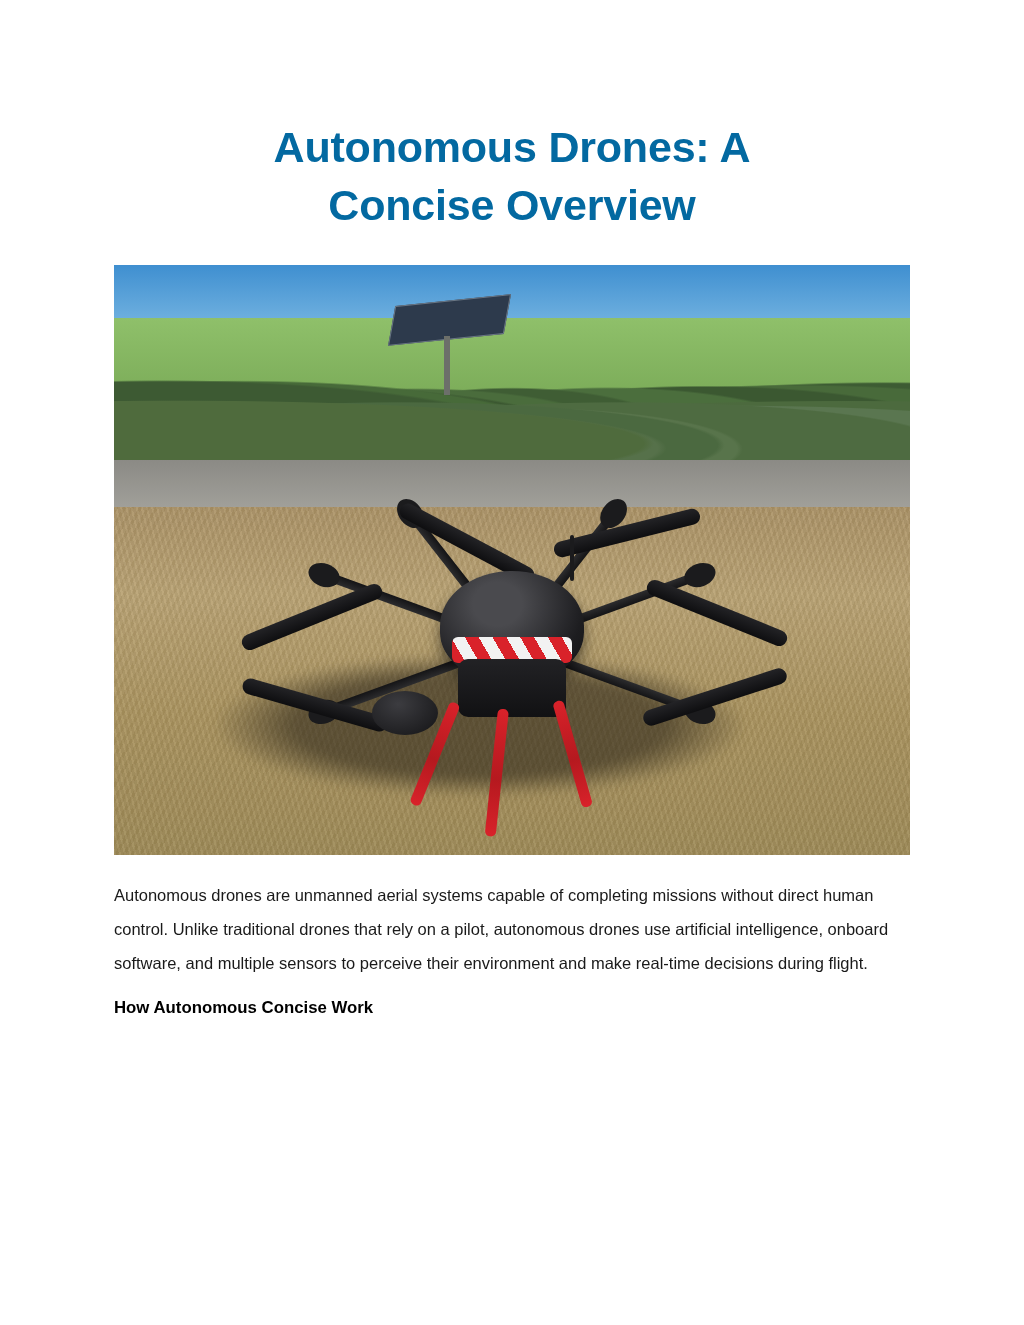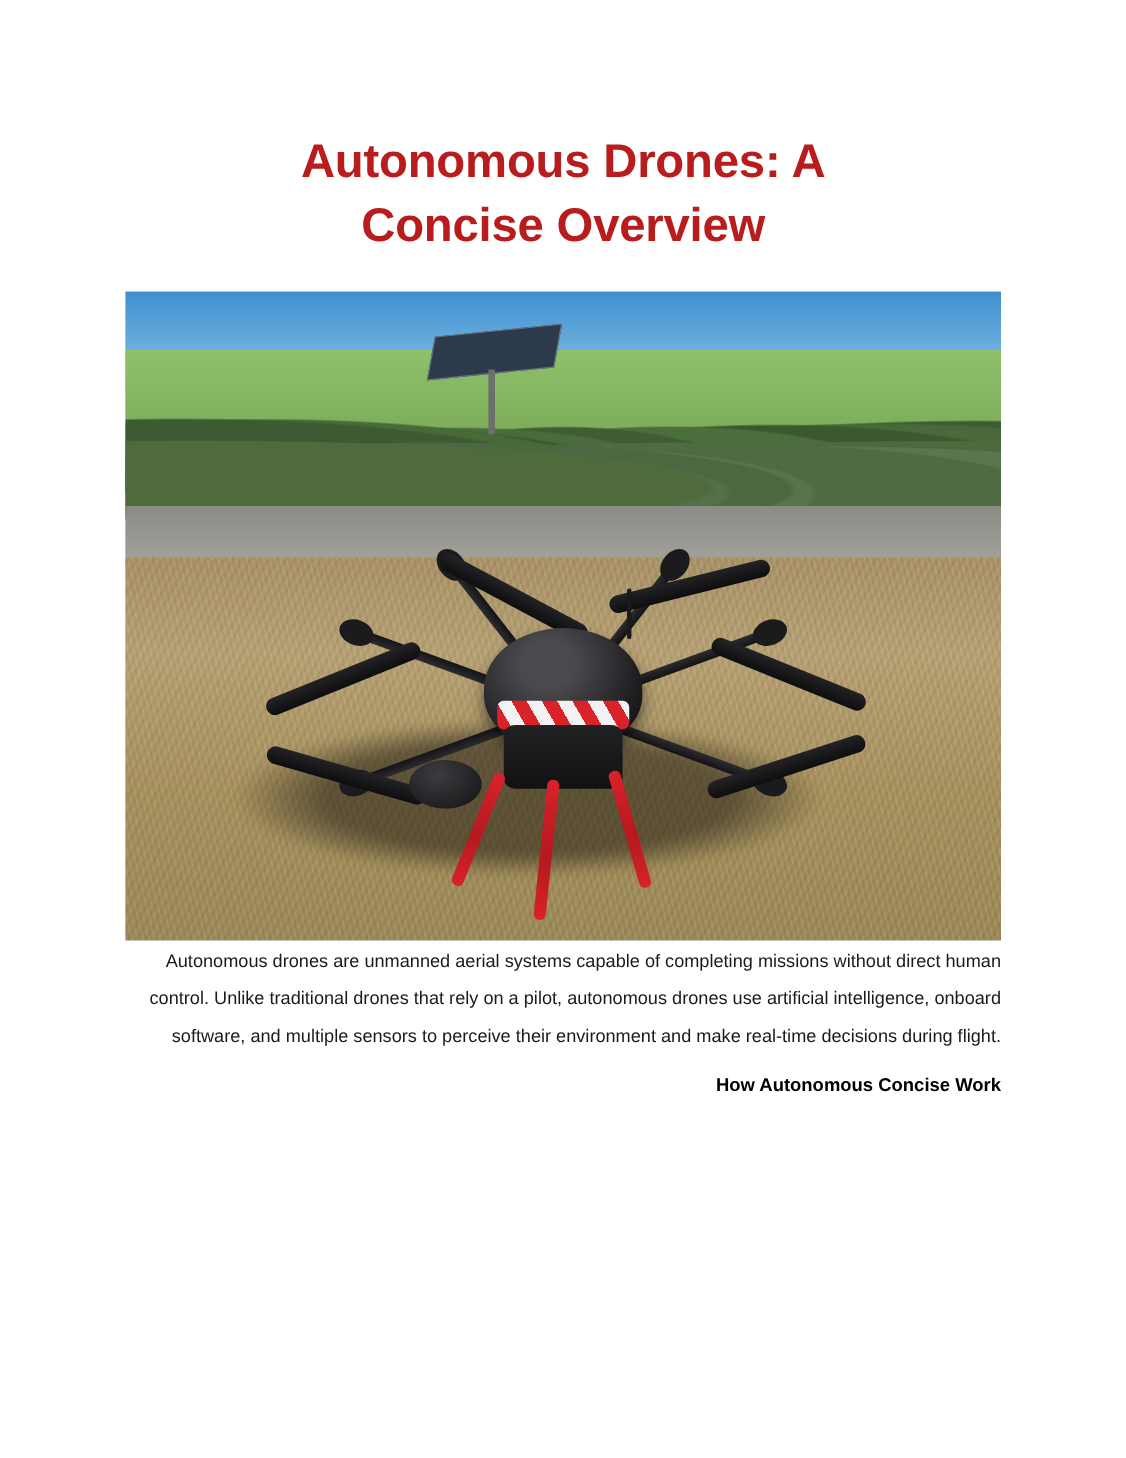--- a/index.html
+++ b/index.html
@@ -22,21 +22,21 @@
     padding: 0;
     position: relative;
     background: #ffffff;
   }
   .doc-title {
     font-family: "Liberation Sans", sans-serif;
     font-weight: bold;
     font-size: 43px;
     line-height: 1.35;
     text-align: center;
-    color: #b91c1c;
+    color: #0369a1;
     margin: 0;
     padding: 118px 215px 0 215px;
     letter-spacing: -0.2px;
   }
   .figure {
     width: 796px;
     height: 590px;
     margin: 31px auto 0 auto;
     position: relative;
     overflow: hidden;
@@ -182,26 +182,26 @@
   .antenna {
     position: absolute;
     left: 58px; top: -108px;
     width: 4px; height: 46px;
     background: #1b1b1d;
     border-radius: 2px;
   }
   
   .body-text {
     width: 796px;
-    margin: 3px auto 0 auto;
+    margin: 24px auto 0 auto;
     font-family: "Liberation Sans", sans-serif;
     font-size: 16.5px;
     line-height: 2.05;
     color: #1a1a1a;
-    text-align: right;
+    text-align: left;
   }
   .body-text p {
     margin: 0 0 10px 0;
   }
   .subheading {
     font-family: "Liberation Sans", sans-serif;
     font-weight: bold;
     font-size: 16.8px;
     margin: 12px 0 0 0;
     color: #000000;

